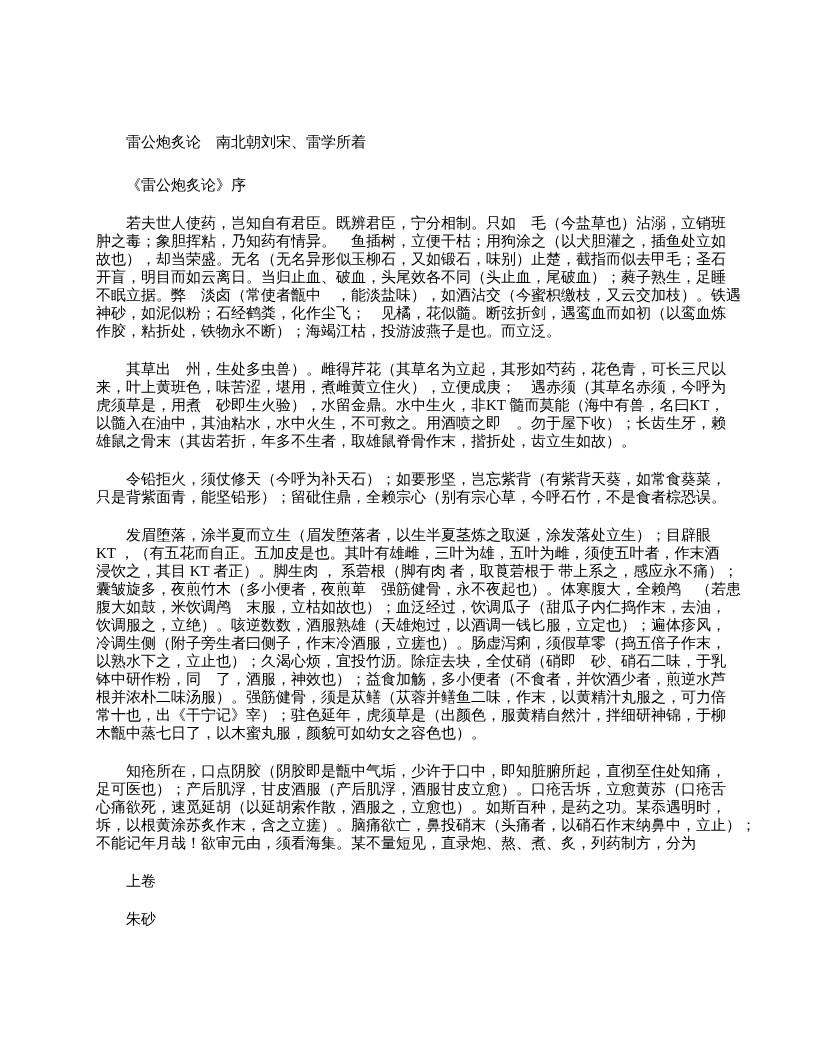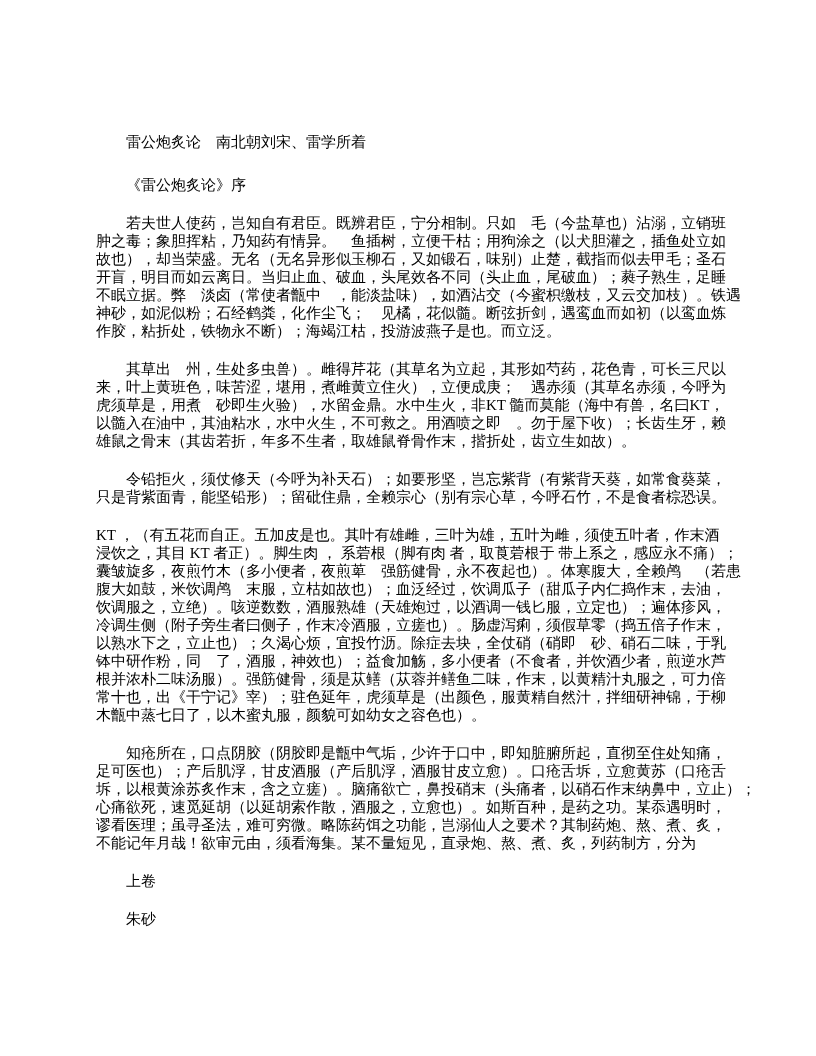--- a/index.html
+++ b/index.html
@@ -63,38 +63,38 @@
         <div class="line">来，叶上黄班色，味苦涩，堪用，煮雌黄立住火），立便成庚；　遇赤须（其草名赤须，今呼为</div>
         <div class="line">虎须草是，用煮　砂即生火验），水留金鼎。水中生火，非KT 髓而莫能（海中有兽，名曰KT，</div>
         <div class="line">以髓入在油中，其油粘水，水中火生，不可救之。用酒喷之即　。勿于屋下收）；长齿生牙，赖</div>
         <div class="line">雄鼠之骨末（其齿若折，年多不生者，取雄鼠脊骨作末，揩折处，齿立生如故）。</div>
       </div>
       <div class="paragraph">
         <div class="line indent">令铅拒火，须仗修天（今呼为补天石）；如要形坚，岂忘紫背（有紫背天葵，如常食葵菜，</div>
         <div class="line">只是背紫面青，能坚铅形）；留砒住鼎，全赖宗心（别有宗心草，今呼石竹，不是食者棕恐误。</div>
       </div>
       <div class="paragraph">
+        <div class="line indent">发眉堕落，涂半夏而立生（眉发堕落者，以生半夏茎炼之取涎，涂发落处立生）；目辟眼</div>
         <div class="line">KT ，（有五花而自正。五加皮是也。其叶有雄雌，三叶为雄，五叶为雌，须使五叶者，作末酒</div>
         <div class="line">浸饮之，其目 KT 者正）。脚生肉 ， 系菪根（脚有肉 者，取莨菪根于 带上系之，感应永不痛）；</div>
         <div class="line">囊皱旋多，夜煎竹木（多小便者，夜煎萆　强筋健骨，永不夜起也）。体寒腹大，全赖鸬　（若患</div>
         <div class="line">腹大如鼓，米饮调鸬　末服，立枯如故也）；血泛经过，饮调瓜子（甜瓜子内仁捣作末，去油，</div>
         <div class="line">饮调服之，立绝）。咳逆数数，酒服熟雄（天雄炮过，以酒调一钱匕服，立定也）；遍体疹风，</div>
         <div class="line">冷调生侧（附子旁生者曰侧子，作末冷酒服，立瘥也）。肠虚泻痢，须假草零（捣五倍子作末，</div>
         <div class="line">以熟水下之，立止也）；久渴心烦，宜投竹沥。除症去块，全仗硝（硝即　砂、硝石二味，于乳</div>
         <div class="line">钵中研作粉，同　了，酒服，神效也）；益食加觞，多小便者（不食者，并饮酒少者，煎逆水芦</div>
         <div class="line">根并浓朴二味汤服）。强筋健骨，须是苁鳝（苁蓉并鳝鱼二味，作末，以黄精汁丸服之，可力倍</div>
         <div class="line">常十也，出《干宁记》宰）；驻色延年，虎须草是（出颜色，服黄精自然汁，拌细研神锦，于柳</div>
         <div class="line">木甑中蒸七日了，以木蜜丸服，颜貌可如幼女之容色也）。</div>
       </div>
       <div class="paragraph">
         <div class="line indent">知疮所在，口点阴胶（阴胶即是甑中气垢，少许于口中，即知脏腑所起，直彻至住处知痛，</div>
         <div class="line">足可医也）；产后肌浮，甘皮酒服（产后肌浮，酒服甘皮立愈）。口疮舌坼，立愈黄苏（口疮舌</div>
+        <div class="line">心痛欲死，速觅延胡（以延胡索作散，酒服之，立愈也）。如斯百种，是药之功。某忝遇明时，</div>
         <div class="line">坼，以根黄涂苏炙作末，含之立瘥）。脑痛欲亡，鼻投硝末（头痛者，以硝石作末纳鼻中，立止）；</div>
-        <div class="line">心痛欲死，速觅延胡（以延胡索作散，酒服之，立愈也）。如斯百种，是药之功。某忝遇明时，</div>
-        <div class="line">谬看医理；虽寻圣法，难可穷微。略陈药饵之功能，岂溺仙人之要术？其制药炮、熬、煮、炙，</div>
         <div class="line">不能记年月哉！欲审元由，须看海集。某不量短见，直录炮、熬、煮、炙，列药制方，分为</div>
       </div>
       <div class="paragraph">
         <div class="line indent">上卷</div>
       </div>
       <div class="paragraph">
         <div class="line indent">朱砂</div>
       </div>
     </div>
 </div>

